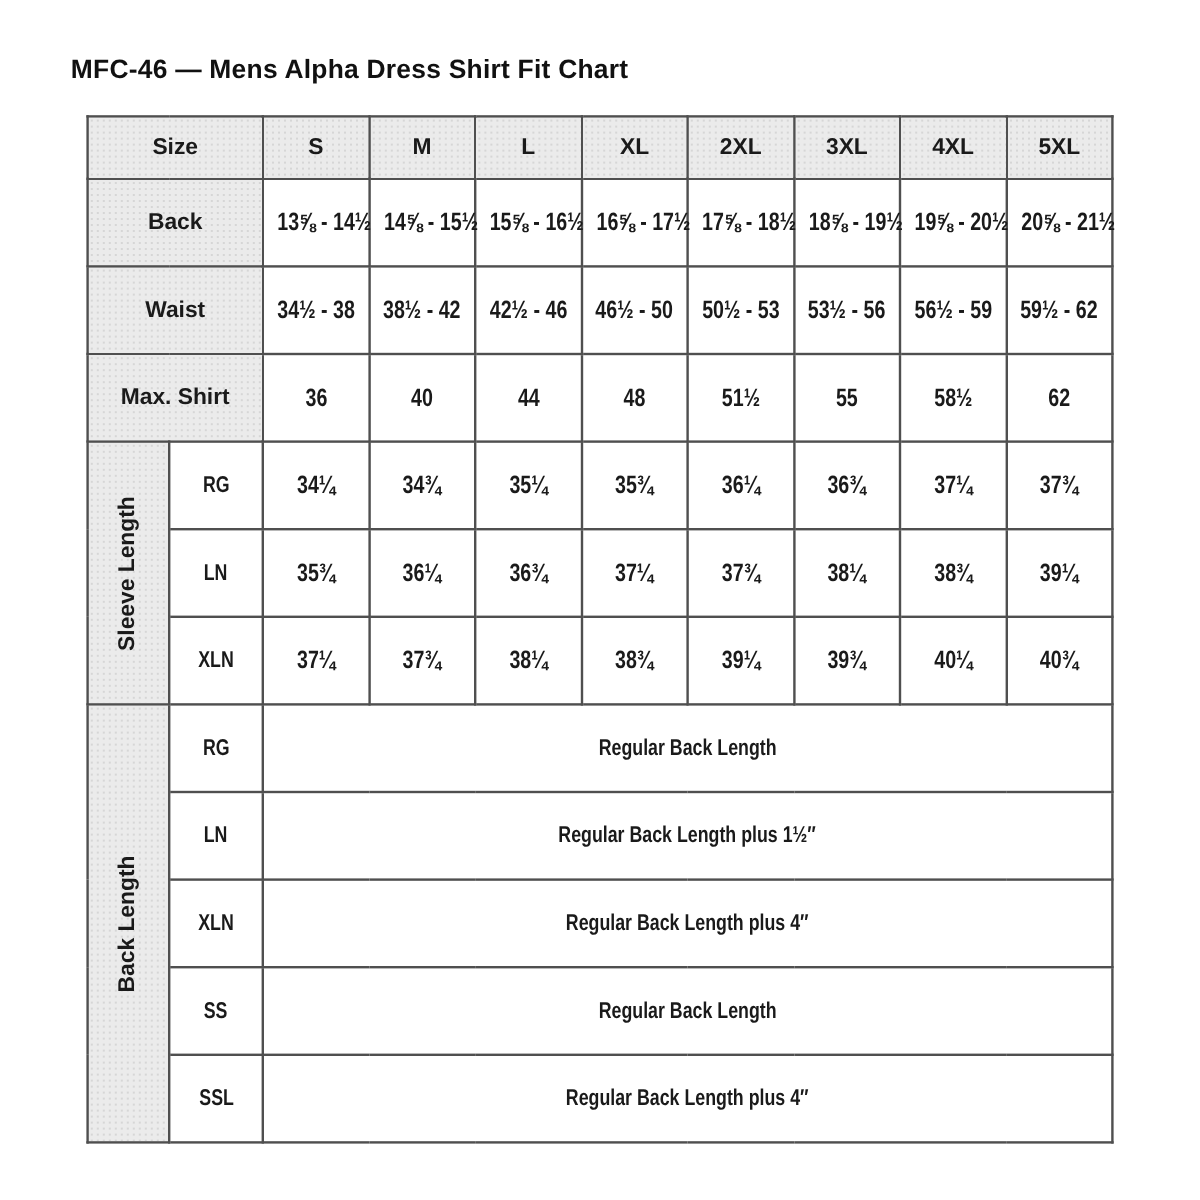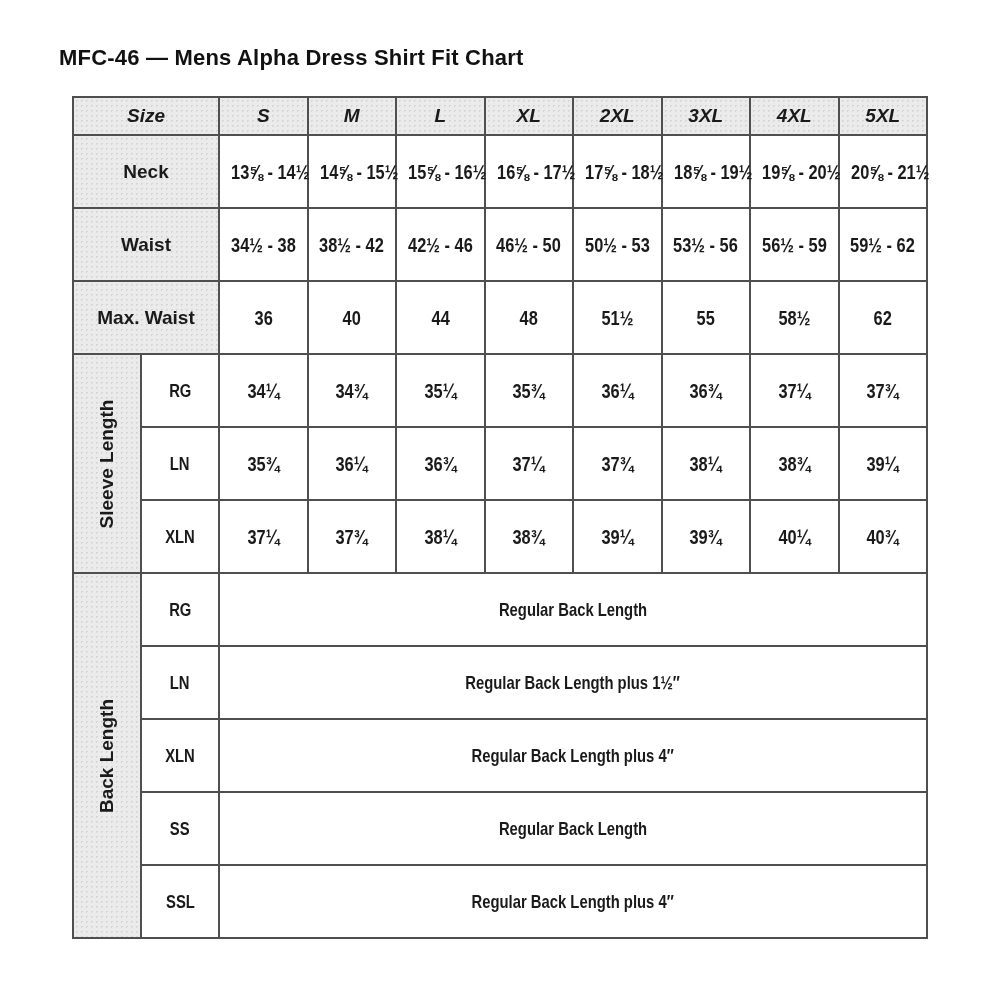--- a/index.html
+++ b/index.html
@@ -42,21 +42,21 @@
     padding: 0;
     text-align: center;
     vertical-align: middle;
     position: relative;
   }
   .shade {
     background-color: #ebebeb;
     background-image: radial-gradient(circle, #d6d6d6 1px, rgba(0,0,0,0) 1px);
     background-size: 5px 5px;
   }
-  tr.hdr-row { height: 38px; font-style: italic; }
+  tr.hdr-row { height: 52px; }
   tr.data-row { height: 73px; }
   .hdr-label, .row-label {
     font-size: 19px;
     font-weight: 700;
     color: #1a1a1a;
   }
   .cond {
     display: inline-block;
     font-size: 21px;
     font-weight: 700;
@@ -103,21 +103,21 @@
       <th class="shade hdr-label"><span>M</span></th>
       <th class="shade hdr-label"><span>L</span></th>
       <th class="shade hdr-label"><span>XL</span></th>
       <th class="shade hdr-label"><span>2XL</span></th>
       <th class="shade hdr-label"><span>3XL</span></th>
       <th class="shade hdr-label"><span>4XL</span></th>
       <th class="shade hdr-label"><span>5XL</span></th>
     </tr>
 
     <tr class="data-row">
-      <th colspan="2" class="shade row-label"><span>Neck</span></th>
+      <th colspan="2" class="shade row-label"><span>Back</span></th>
       <td><span class="cond">13⅝ - 14½</span></td>
       <td><span class="cond">14⅝ - 15½</span></td>
       <td><span class="cond">15⅝ - 16½</span></td>
       <td><span class="cond">16⅝ - 17½</span></td>
       <td><span class="cond">17⅝ - 18½</span></td>
       <td><span class="cond">18⅝ - 19½</span></td>
       <td><span class="cond">19⅝ - 20½</span></td>
       <td><span class="cond">20⅝ - 21½</span></td>
     </tr>
 
@@ -127,21 +127,21 @@
       <td><span class="cond">38½ - 42</span></td>
       <td><span class="cond">42½ - 46</span></td>
       <td><span class="cond">46½ - 50</span></td>
       <td><span class="cond">50½ - 53</span></td>
       <td><span class="cond">53½ - 56</span></td>
       <td><span class="cond">56½ - 59</span></td>
       <td><span class="cond">59½ - 62</span></td>
     </tr>
 
     <tr class="data-row">
-      <th colspan="2" class="shade row-label"><span>Max. Waist</span></th>
+      <th colspan="2" class="shade row-label"><span>Max. Shirt</span></th>
       <td><span class="cond">36</span></td>
       <td><span class="cond">40</span></td>
       <td><span class="cond">44</span></td>
       <td><span class="cond">48</span></td>
       <td><span class="cond">51½</span></td>
       <td><span class="cond">55</span></td>
       <td><span class="cond">58½</span></td>
       <td><span class="cond">62</span></td>
     </tr>
 

